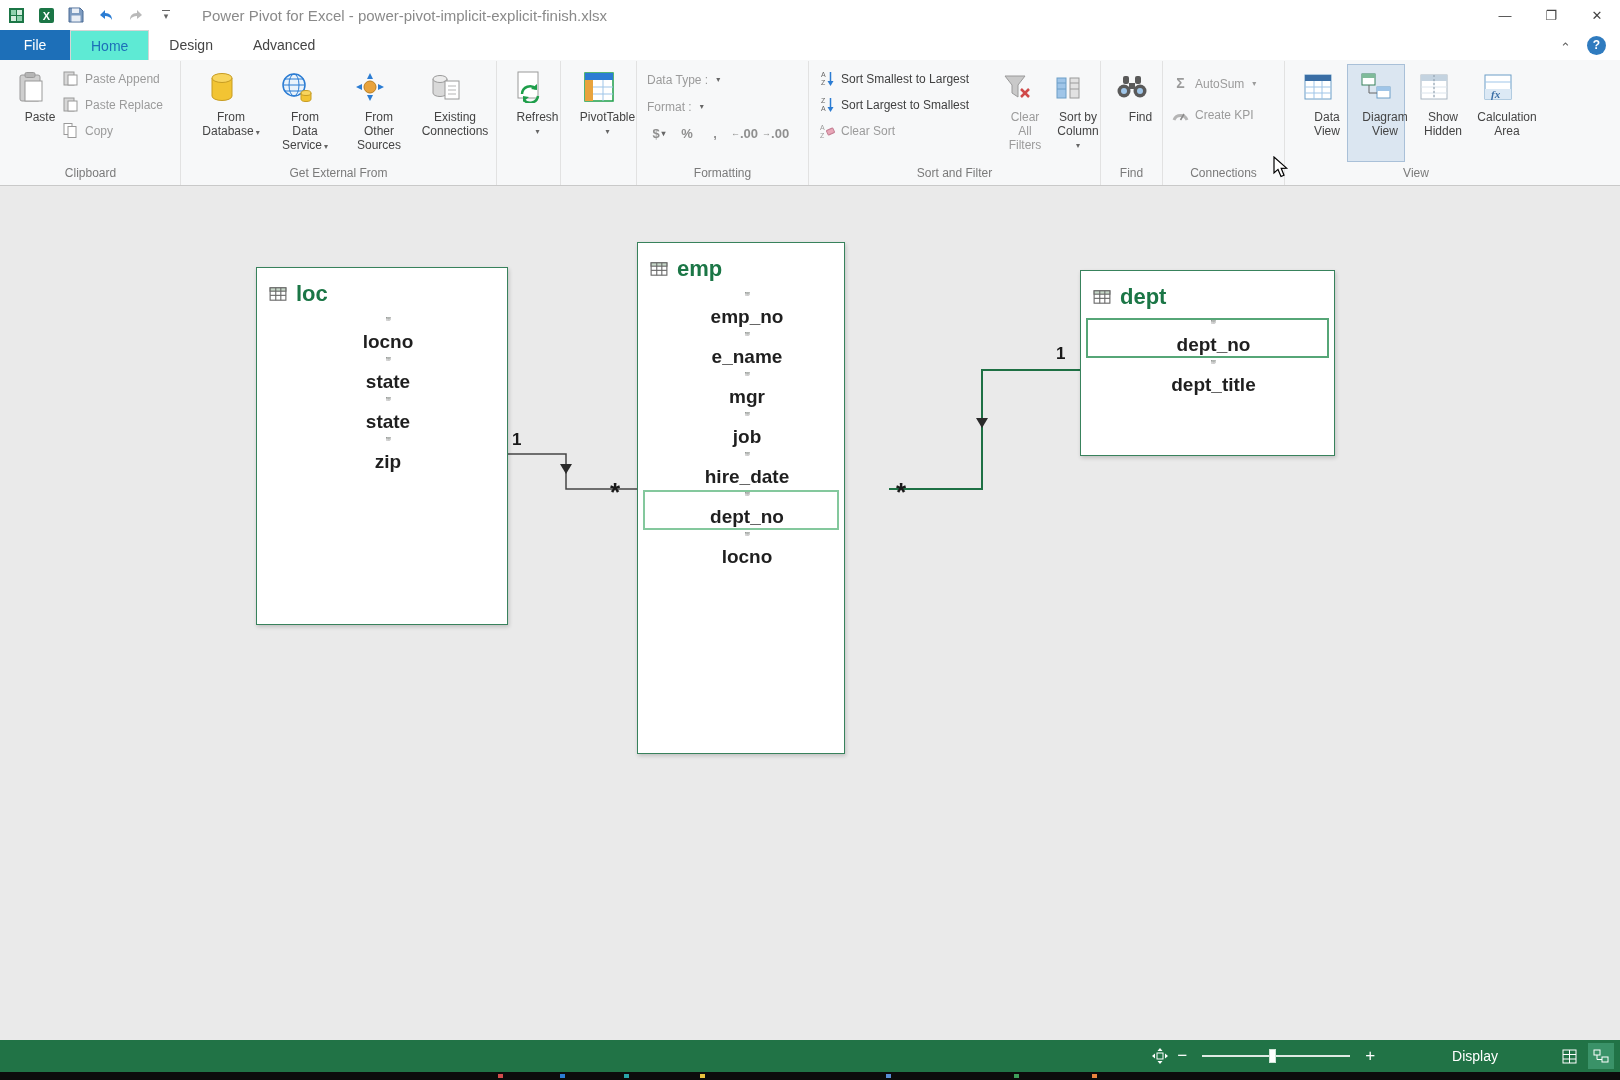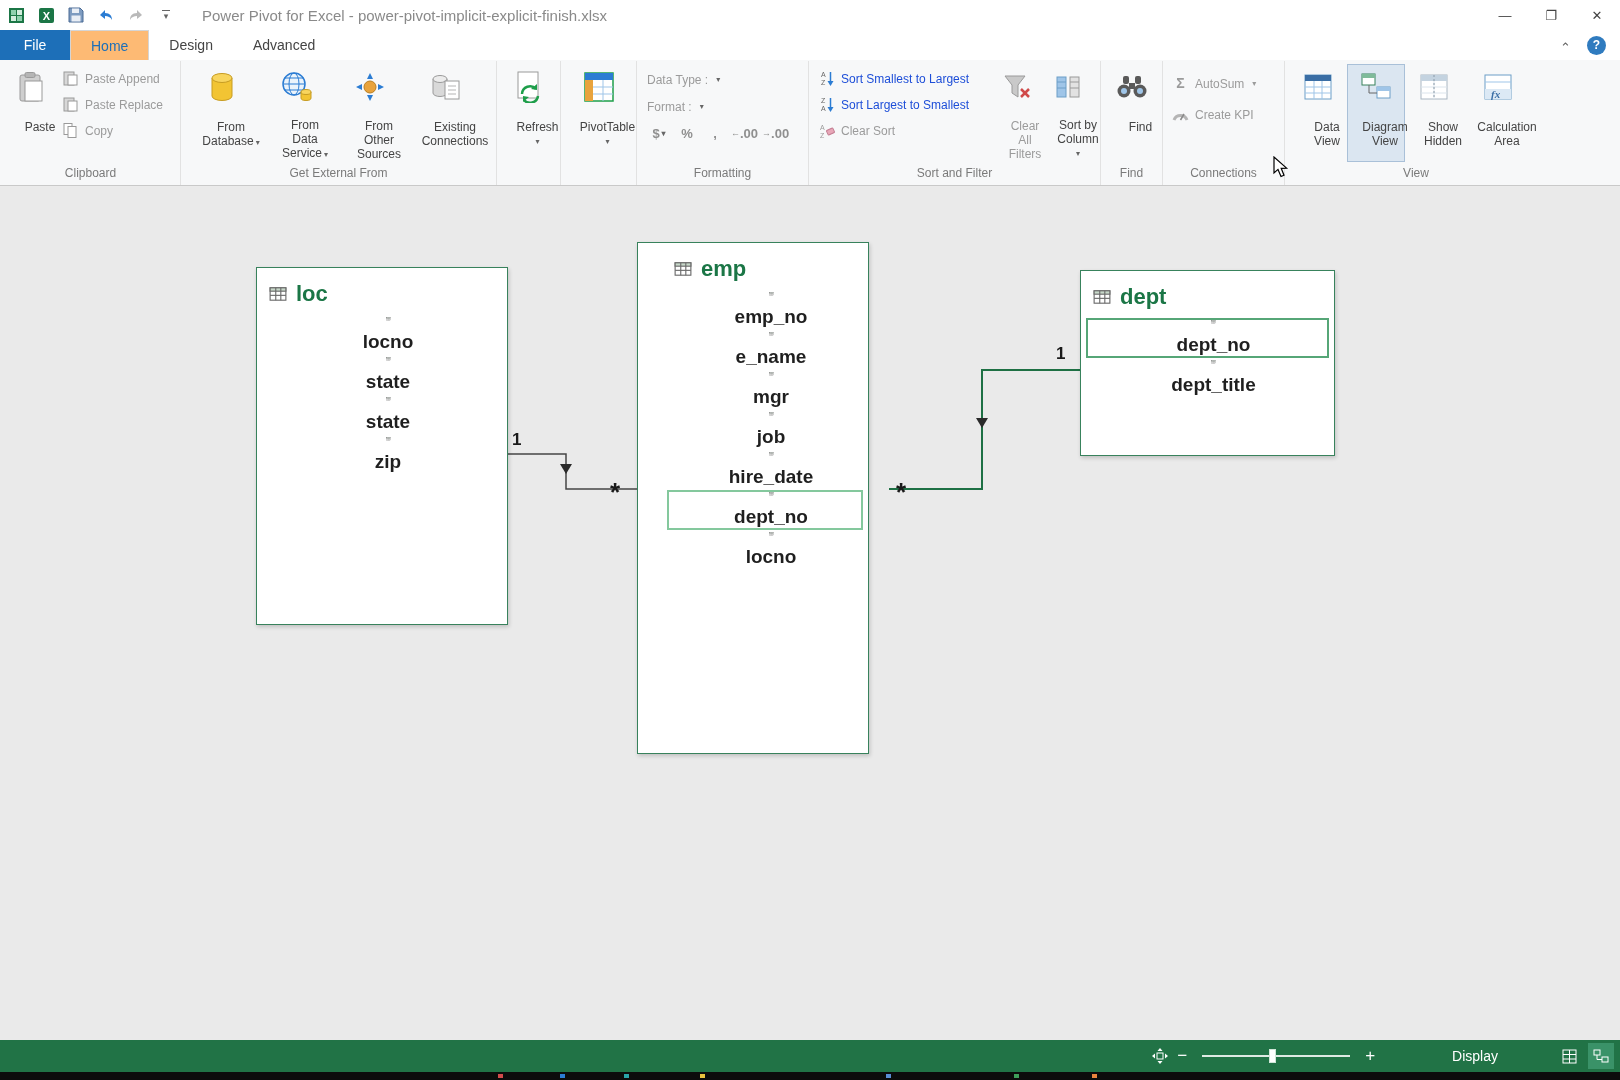--- a/index.html
+++ b/index.html
@@ -15,38 +15,38 @@
   .qat-caret { font-size:9px; color:#666; line-height:8px; text-align:center; }
   .qat-caret .bar { display:block; width:8px; height:1px; background:#666; margin:0 auto 1px; }
   .title-text { margin-left:26px; font-size:15px; color:#8a8a8a; white-space:nowrap; }
   .win-controls { margin-left:auto; display:flex; height:30px; }
   .win-btn { width:46px; height:30px; display:flex; align-items:center; justify-content:center; font-size:13px; color:#444; cursor:default; }
 
   
   .tabrow { height:30px; background:#ffffff; display:flex; align-items:stretch; }
   .file-tab { width:70px; background:#1d6fb8; color:#fff; font-size:14px; display:flex; align-items:center; justify-content:center;text-align:right; }
   .tab { padding:0 20px; font-size:14px; color:#444; display:flex; align-items:center; }
-  .tab.active { background:#fdba74; border:1px solid #d5d5d5; border-bottom:none; color:#1d6fb8; }
+  .tab.active { background:#5eead4; border:1px solid #d5d5d5; border-bottom:none; color:#1d6fb8; }
   .tabrow-right { margin-left:auto; display:flex; align-items:center; gap:16px; padding-right:14px; }
   .chevron-up { color:#666; font-size:13px; transform:translateY(2px); }
   .help-btn { width:19px; height:19px; border-radius:50%; background:#2f7bbf; color:#fff; font-size:12px; font-weight:bold; display:flex; align-items:center; justify-content:center; }
 
   
   .ribbon { height:126px; background:#f7f8f9; border-bottom:1px solid #c9c9c9; display:flex; align-items:stretch; padding:1px 0 0 1px; }
   .rb-group { display:flex; flex-direction:column; border-right:1px solid #e2e2e2; flex:none; }
   .rb-content { flex:1; display:flex; align-items:flex-start; padding:3px 4px 0; }
   .rb-label { height:21px; line-height:19px; font-size:12px; color:#7a7a7a; text-align:center; }
-  .big-btn { display:flex; flex-direction:column; align-items:center; width:66px; height:98px; padding-top:5px; gap:16px; font-size:12px; color:#444; background:transparent; border:1px solid transparent; cursor:default; }
+  .big-btn { display:flex; flex-direction:column; align-items:center; width:66px; height:98px; padding-top:5px; gap:6px; font-size:12px; color:#444; background:transparent; border:1px solid transparent; cursor:default; }
   .big-btn .ic { width:34px; height:34px; display:flex; align-items:center; justify-content:center; }
   .bb-text { text-align:center; line-height:14px;padding-left:18px; }
   .bb-text .lbl { white-space:pre-line; }
   .caret { font-size:8px; color:#666; margin-left:2px; }
   .caret-below { display:block; margin:1px auto 0; }
   .small-col { display:flex; flex-direction:column; justify-content:flex-start; gap:3px; padding-top:3px; }
-  .sm-btn { display:flex; align-items:center; gap:6px; height:23px; padding:0 5px; font-size:12px; color:#1d4ed8; background:transparent; border:none; cursor:default; white-space:nowrap; }
+  .sm-btn { display:flex; align-items:center; gap:6px; height:23px; padding:0 5px; font-size:12px; color:#404040; background:transparent; border:none; cursor:default; white-space:nowrap; }
   .disabled, .disabled * { color:#9b9b9b !important; }
   .selected-btn { background:#dbe6f1; border:1px solid #a9c0d8; }
 
   
   .fmt-col { display:flex; flex-direction:column; gap:4px; padding:4px 6px; }
   .fmt-row { display:flex; align-items:center; gap:6px; font-size:12px; color:#9b9b9b; height:23px; }
   .num-row { display:flex; align-items:center; gap:4px; }
   .num-btn { min-width:24px; height:22px; display:flex; align-items:center; justify-content:center; font-size:13px; color:#8f8f8f; font-weight:bold; background:transparent; border:none; }
   .num-btn .tiny { font-size:9px; font-weight:normal; }
 
@@ -55,21 +55,21 @@
 
   
   .mini-ic { width:17px; height:17px; flex:none; display:inline-flex; }
 
   
   .diagram { position:absolute; top:187px; left:0; width:1620px; height:853px; background:#eaeaea; overflow:hidden; }
   .rel-svg { position:absolute; inset:0; pointer-events:none; }
   .rel-svg polyline { pointer-events:stroke; }
   .table-box { position:absolute; background:#fff; border:1px solid #38825c; box-shadow:1px 2px 4px rgba(0,0,0,0.18); }
   .table-loc  { left:256px; top:80px;  width:252px; height:358px; }
-  .table-emp  { left:637px; top:55px;  width:232px; height:512px;padding-left:24px; }
+  .table-emp  { left:637px; top:55px;  width:208px; height:512px; }
   .table-dept { left:1080px; top:83px; width:255px; height:186px; }
   .table-header { display:flex; align-items:center; gap:9px; padding:13px 14px 6px 12px; }
   .table-title { color:#1b7646; font-size:22px; font-weight:bold; }
   .table-fields { padding-top:2px; }
   .field { display:flex; align-items:center; gap:10px; height:40px; margin:0 5px; padding:0 6px 0 18px; font-size:19px; font-weight:bold; color:#1f1f1f; border:2px solid transparent;flex-direction:column; }
   .field.selected { border-color:#84c89d; }
   .table-dept .field.selected { border-color:#56a677; }
   .card-label { position:absolute; font-size:17px; font-weight:bold; color:#1a1a1a; }
   .card-star { font-size:26px; }
 

